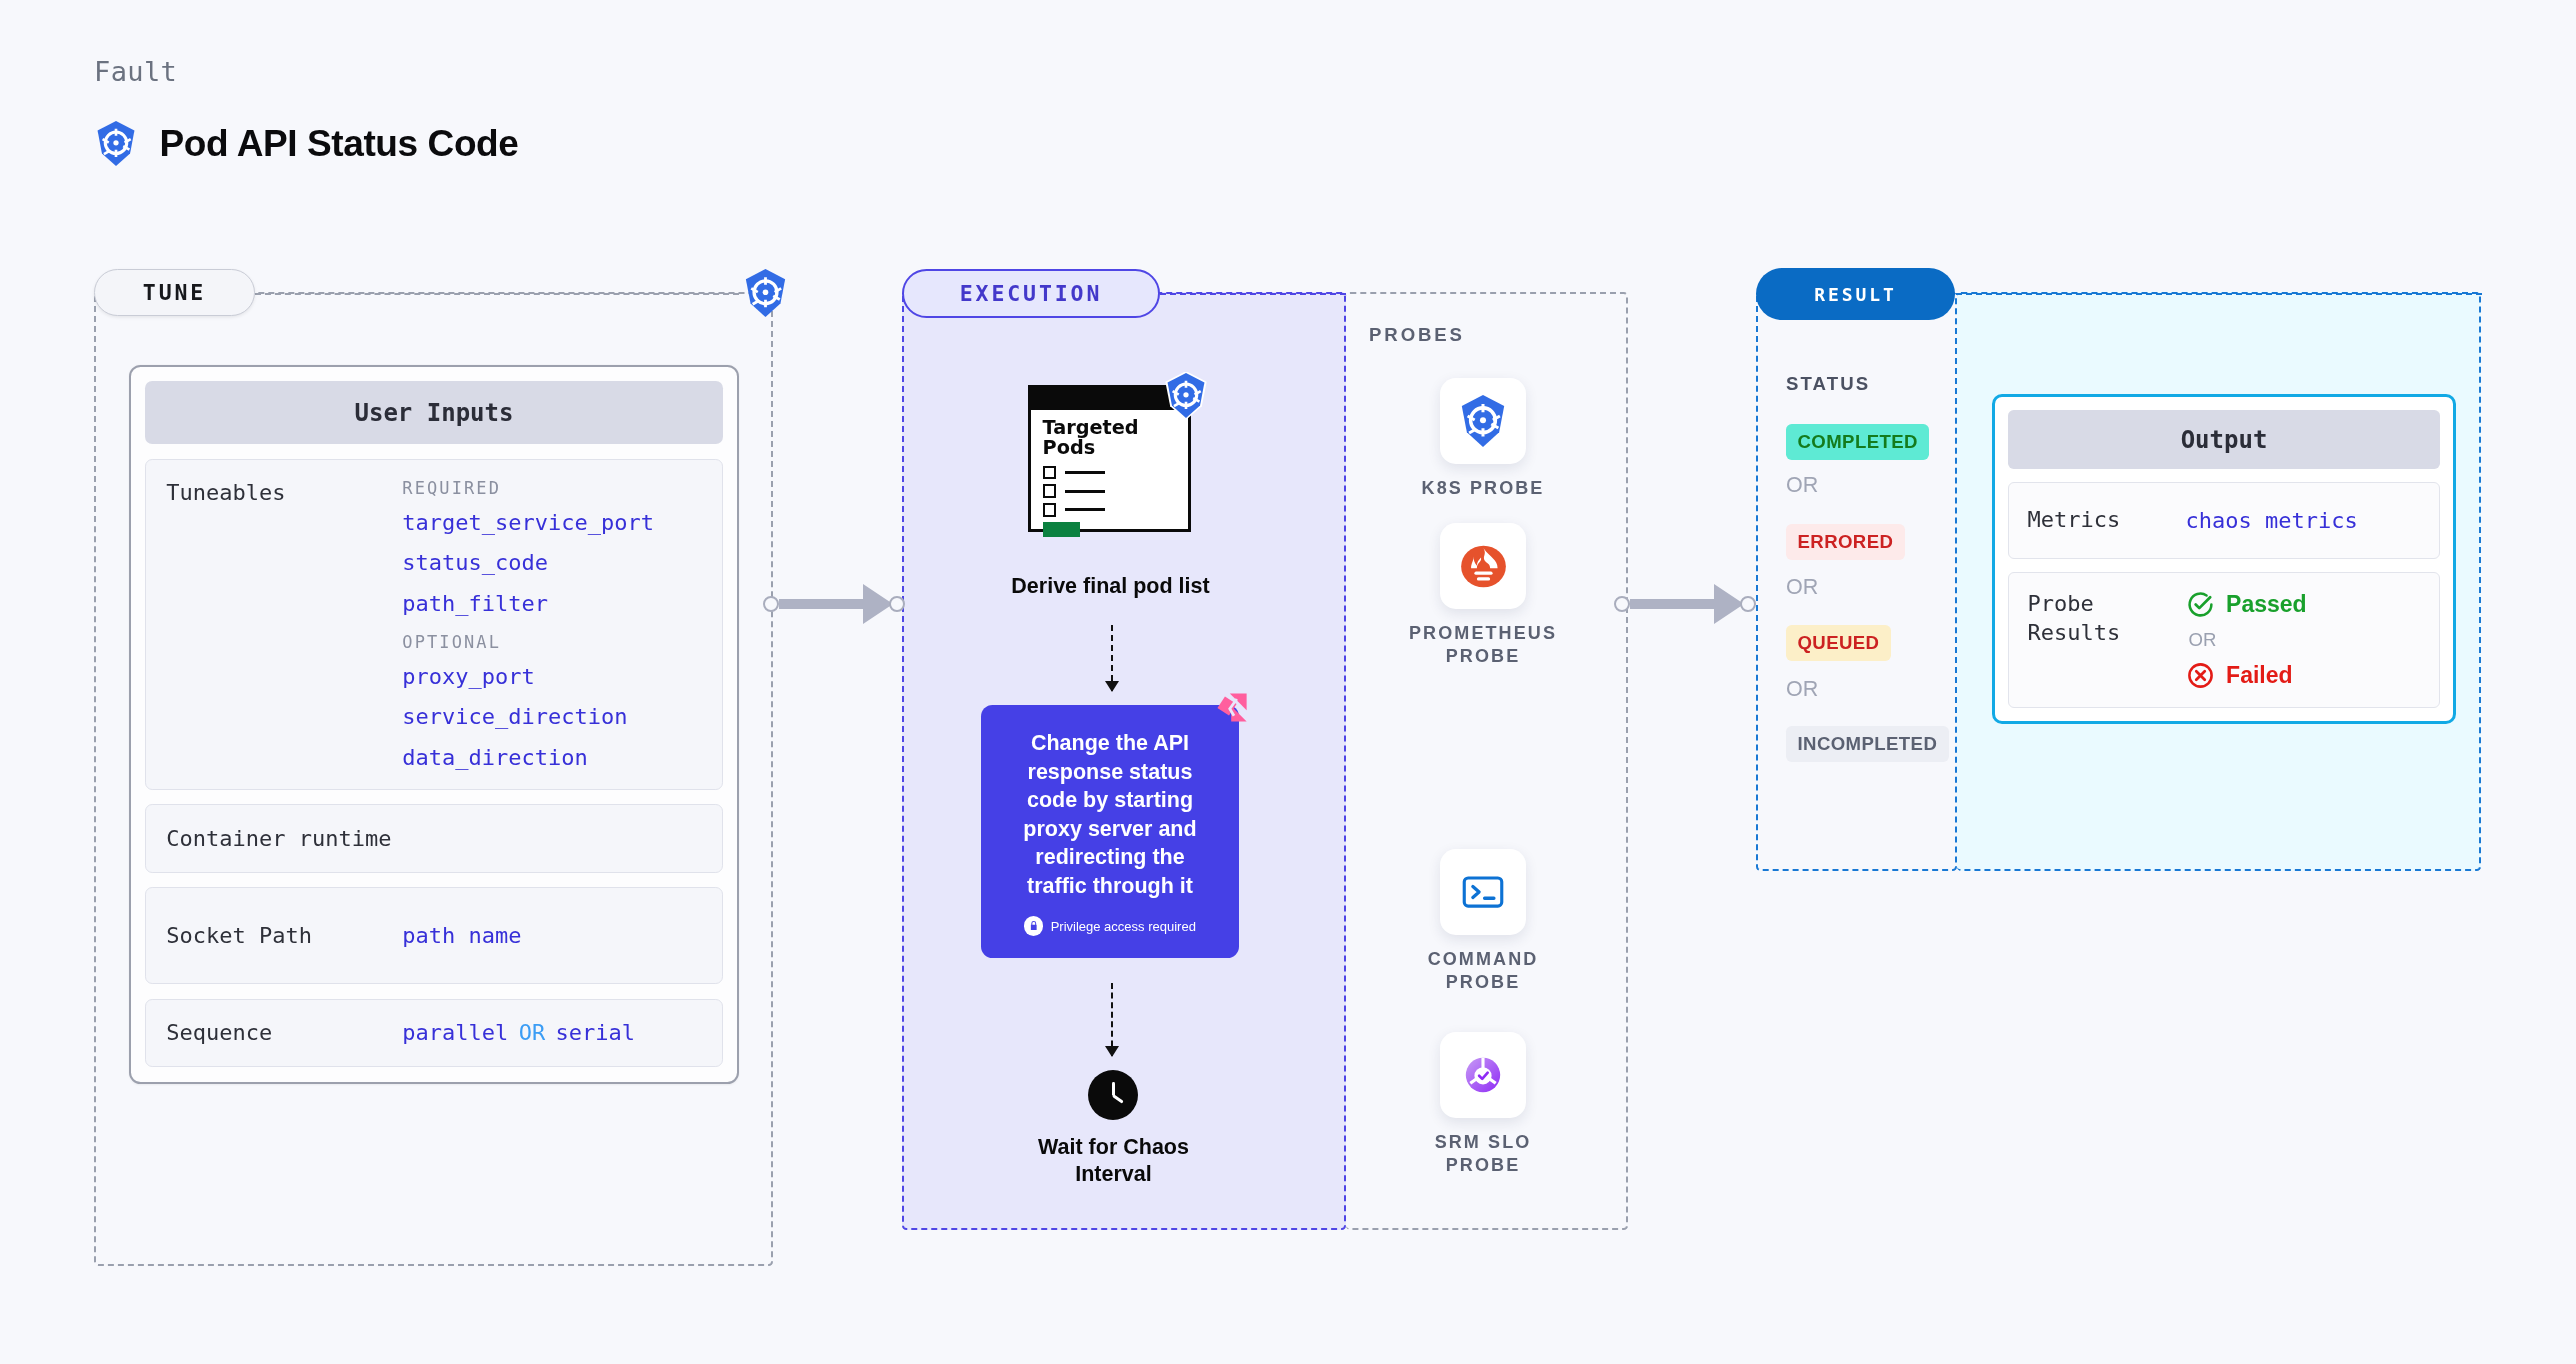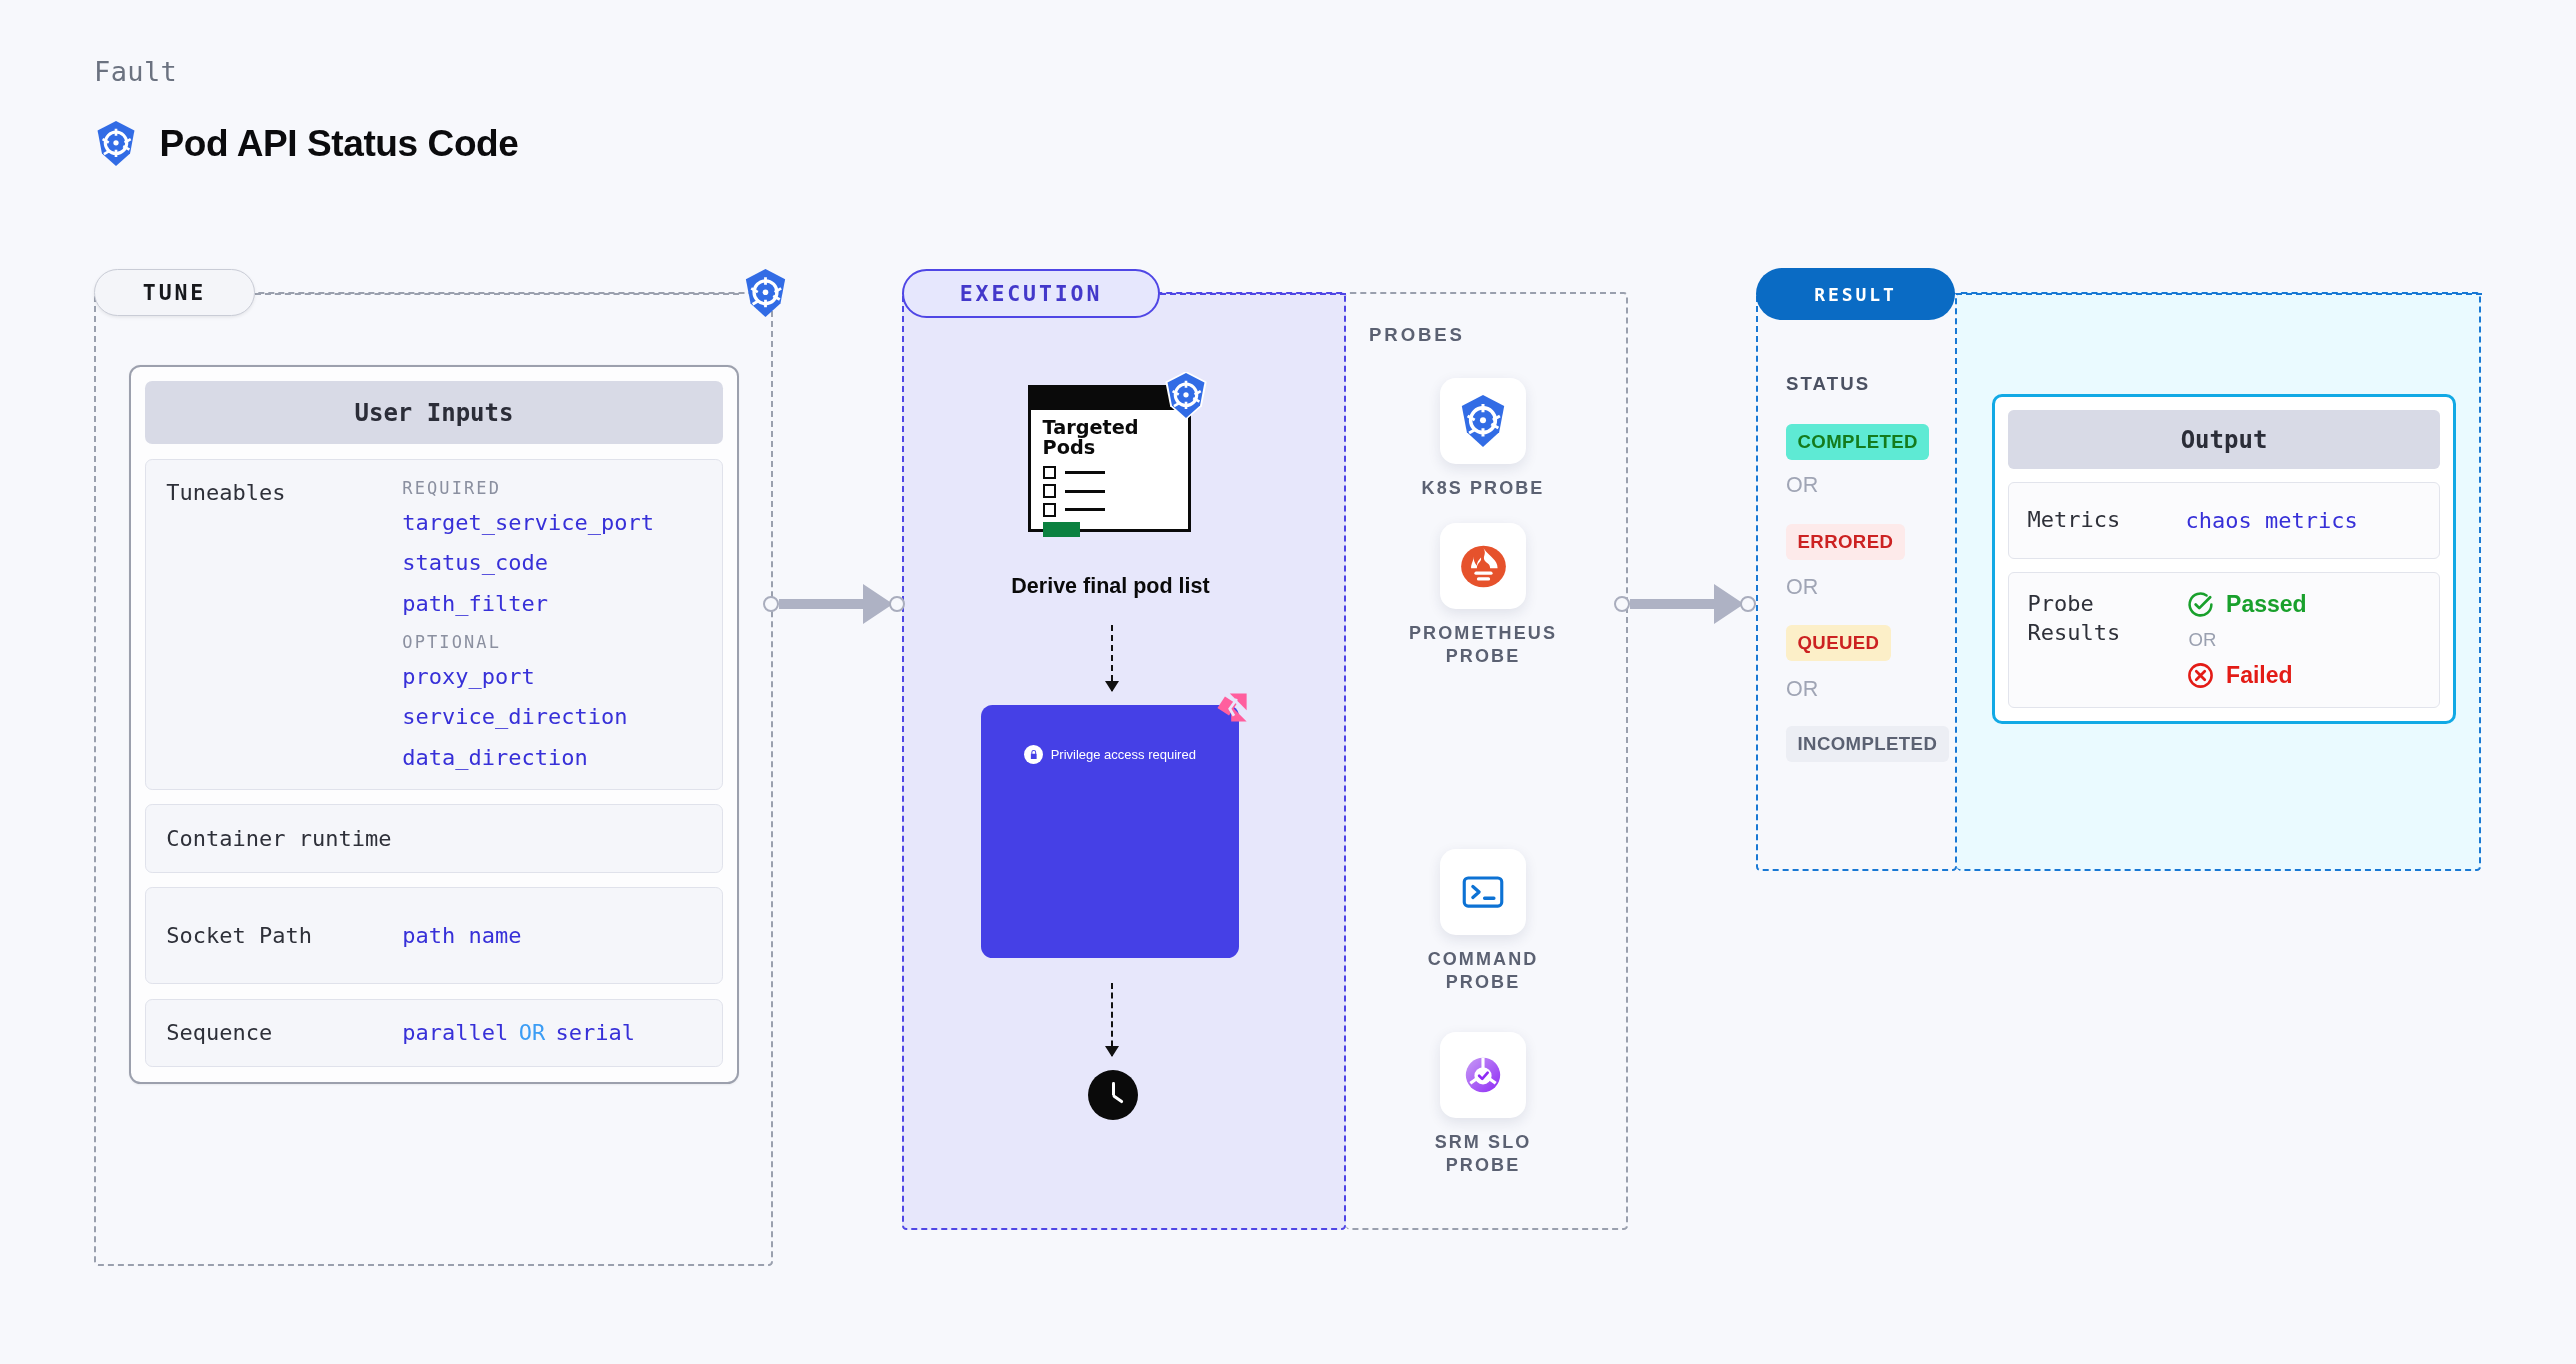--- a/index.html
+++ b/index.html
@@ -347,33 +347,38 @@
 
   <div class="v-arrow" style="left:1111px; top:625px; height:66px;"></div>
 
   <div class="chaos-box">
     <svg class="harness-mark" width="42" height="42" viewBox="0 0 60 60">
       <path fill="#ff5f9e" d="M34 2 58 2 58 26 46 14Z"></path>
       <path fill="#ff5f9e" d="M30 6 44 20 30 34 16 20Z" transform="rotate(-12 30 20)"></path>
       <path fill="#ff5f9e" d="M36 20 58 20 58 42 46 30Z" transform="rotate(180 47 31)"></path>
       <path stroke="#e8e8fb" stroke-width="4" fill="none" d="M44 10 34 24 40 34"></path>
     </svg>
+    <div class="chaos-text">Change the API response status code by starting proxy server and redirecting the traffic through it</div>
     <div class="privilege">
       <span class="lock">
         <svg width="11.5" height="11.5" viewBox="0 0 24 24">
             <path fill="#4540e6" d="M12 2a5 5 0 00-5 5v3H6v11h12V10h-1V7a5 5 0 00-5-5zm0 2a3 3 0 013 3v3H9V7a3 3 0 013-3z"></path>
           </svg>
       </span>
       <span class="lbl">Privilege access required</span>
     </div>
   </div>
 
   <div class="v-arrow" style="left:1111px; top:983px; height:73px;"></div>
 
   <div class="clock"></div>
+  <div class="caption cap-wait">
+    <div>Wait for Chaos</div>
+    <div>Interval</div>
+  </div>
 
   <div class="probes-title">PROBES</div>
 
   <div class="probe" style="left:1408px; top:378px;">
     <div class="probe-tile">
       <svg width="52" height="54" viewBox="0 0 100 107">
         <path fill="#326ce5" d="M50 2 92 24 82 76 50 105 18 76 8 24Z"></path>
         <g fill="#fff">
           <circle cx="50" cy="52" r="6"></circle>
           <path d="M47 20h6v16h-6zM47 68h6v16h-6zM18 46l3-5 14 8-3 5zM65 62l3-5 14 8-3 5zM82 41l3 5-14 8-3-5zM35 67l3 5-14 8-3-5z"></path>

